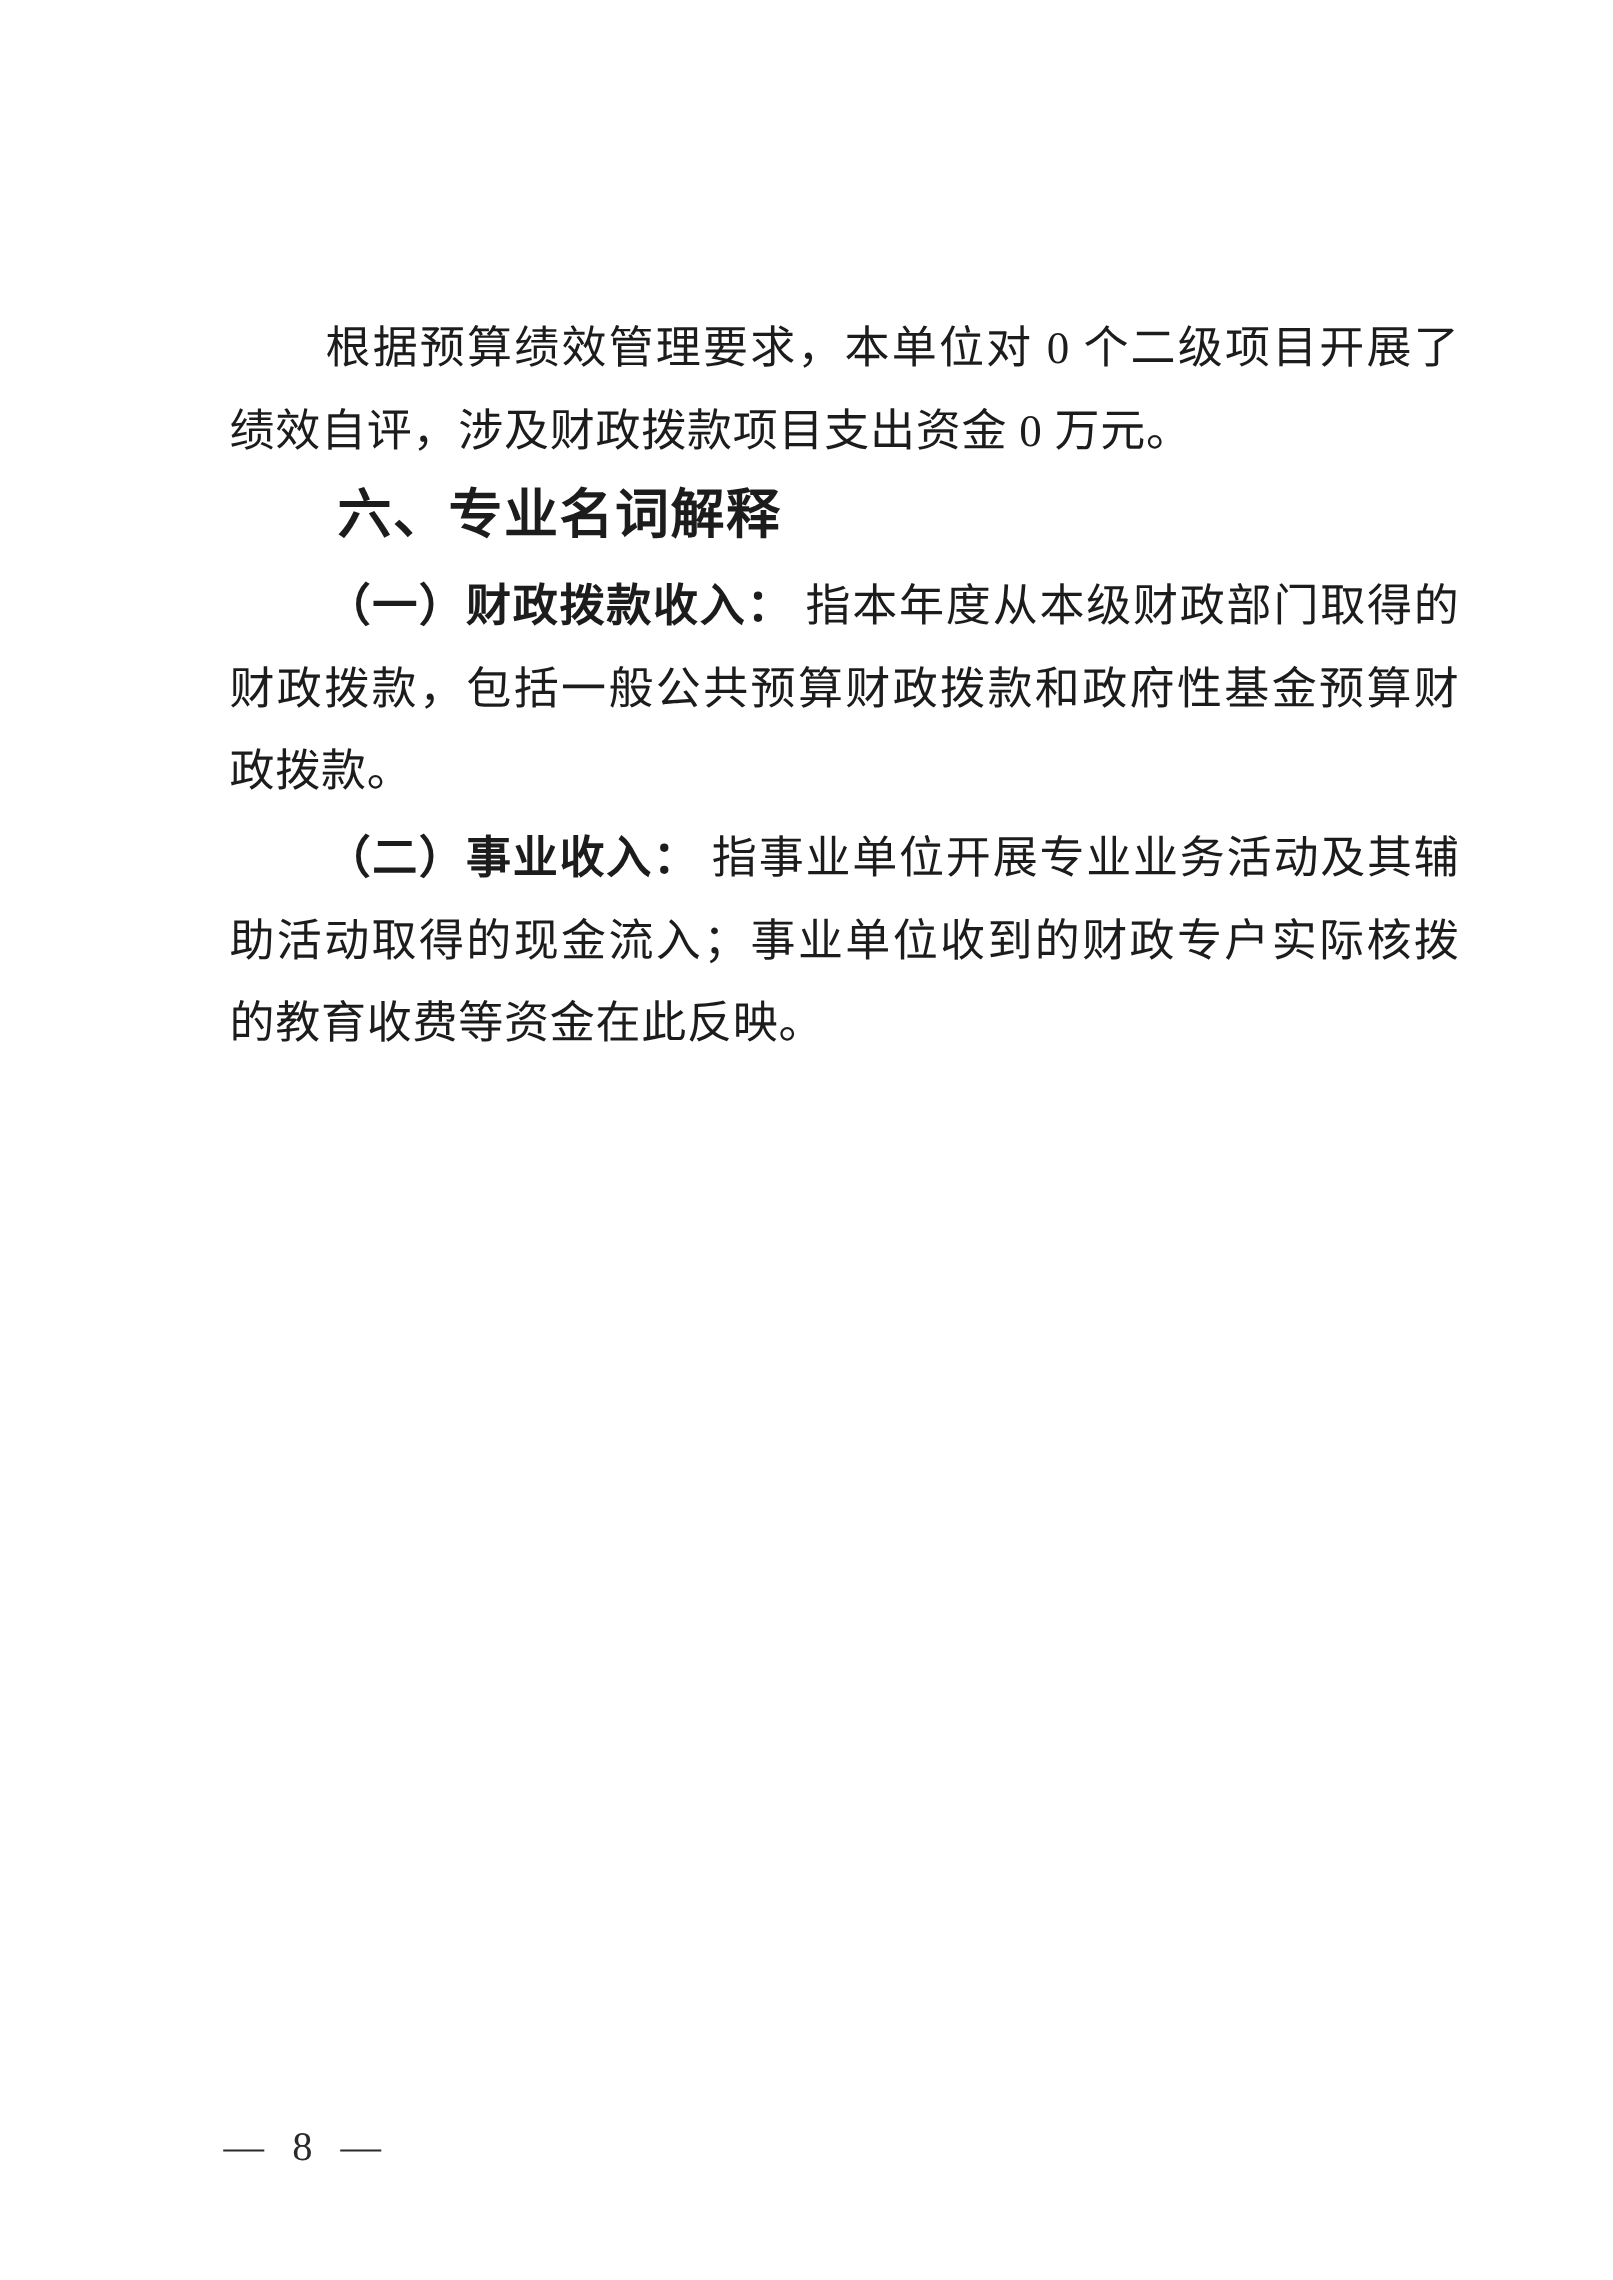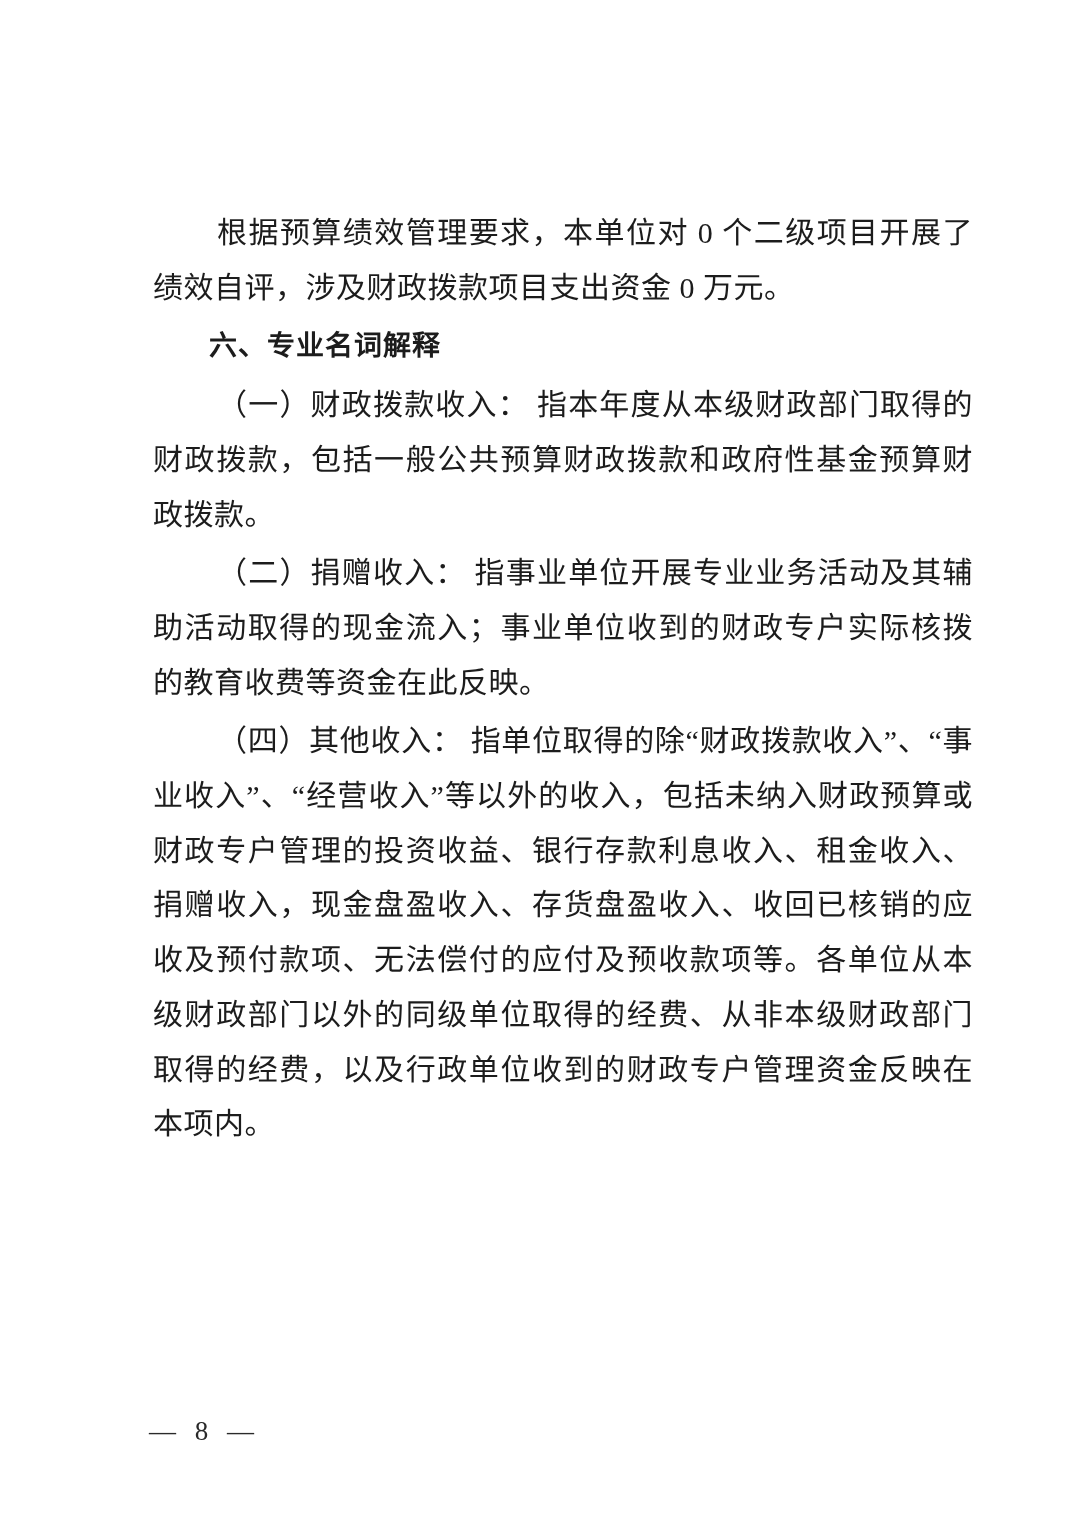--- a/index.html
+++ b/index.html
@@ -35,29 +35,29 @@
   }
 
   .para {
     text-indent: 2em;
     text-align: justify;
     text-justify: inter-ideograph;
   }
 
   .heading {
     text-indent: 2em;
-    font-family: Liberation Sans, sans-serif;
+    font-family: Liberation Mono, monospace;
     font-weight: 700;
-    font-size: 28px;
+    font-size: 36px;
     line-height: 54.7px;
     letter-spacing: 1px;
   }
 
   .term {
-    font-weight: 400;
+    font-weight: 700;
   }
 
   .page-number {
     position: absolute;
     left: 133px;
     top: 1400px;
     font-size: 27px;
     letter-spacing: 6px;
     color: #2a2a2a;
     white-space: nowrap;
@@ -69,23 +69,22 @@
 <div class="page">
 
   <div class="content">
 
     <p class="para"><span>根据预算绩效管理要求，本单位对 0 个二级项目开展了绩效自评，涉及财政拨款项目支出资金 0 万元。</span></p>
 
     <h2 class="heading">六、专业名词解释</h2>
 
     <p class="para"><span class="term">（一）财政拨款收入：</span><span>指本年度从本级财政部门取得的财政拨款，包括一般公共预算财政拨款和政府性基金预算财政拨款。</span></p>
 
-    <p class="para"><span class="term">（二）捐赠收入：</span><span>指事业单位开展专业业务活动及其辅助活动取得的现金流入；事业单位收到的财政专户实际核拨的教育收费等资金在此反映。</span></p>
+    <p class="para"><span class="term">（二）事业收入：</span><span>指事业单位开展专业业务活动及其辅助活动取得的现金流入；事业单位收到的财政专户实际核拨的教育收费等资金在此反映。</span></p>
 
 
-    <p class="para"><span class="term">（四）其他收入：</span><span>指单位取得的除“财政拨款收入”、“事业收入”、“经营收入”等以外的收入，包括未纳入财政预算或财政专户管理的投资收益、银行存款利息收入、租金收入、捐赠收入，现金盘盈收入、存货盘盈收入、收回已核销的应收及预付款项、无法偿付的应付及预收款项等。各单位从本级财政部门以外的同级单位取得的经费、从非本级财政部门取得的经费，以及行政单位收到的财政专户管理资金反映在本项内。</span></p>
 
 
   </div>
 
   <div class="page-number">— 8 —</div>
 
 </div>
 
 </body></html>

